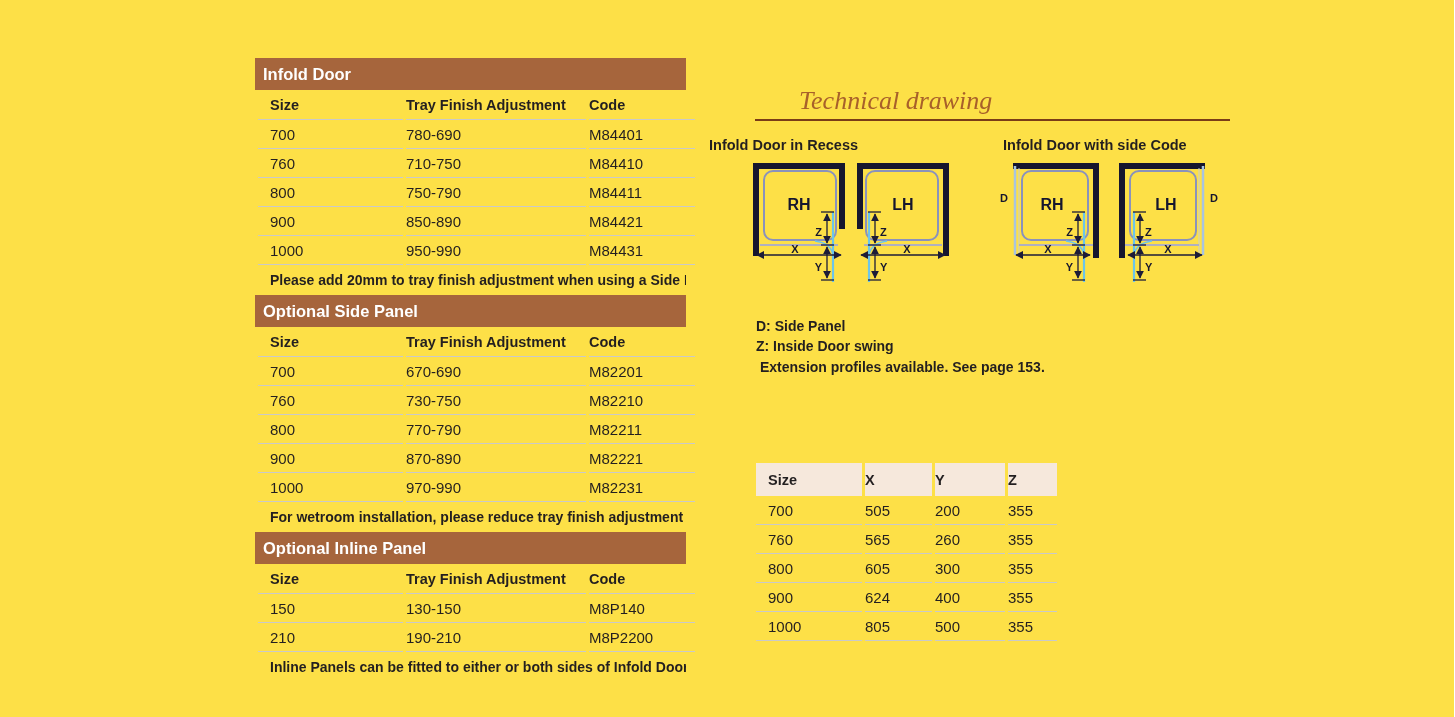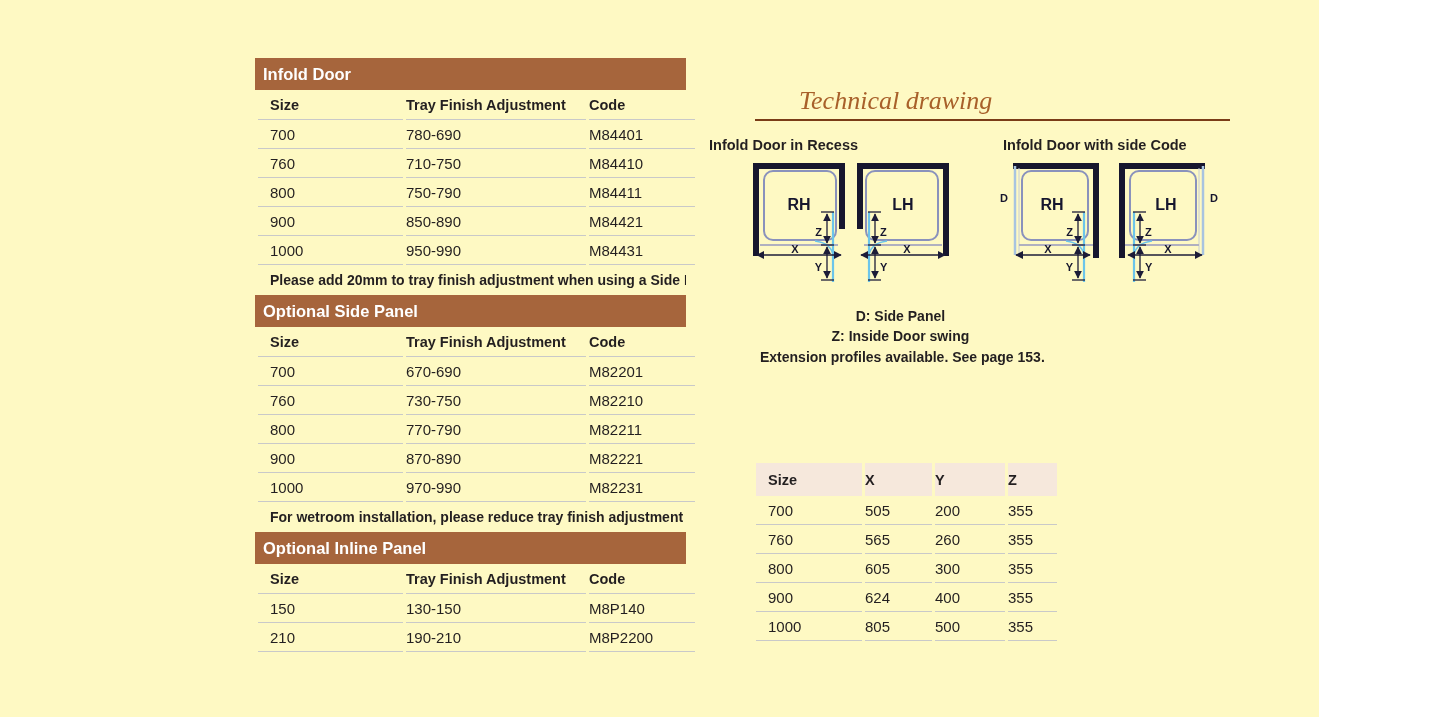--- a/index.html
+++ b/index.html
@@ -1,16 +1,16 @@
 <!DOCTYPE html>
 <html><head>
 <meta charset="utf-8">
 <style>
   html,body{margin:0;padding:0;background:#ffffff;}
-  #canvas{position:relative;width:1319px;height:717px;background:#fef9c3;overflow:hidden;
+  #canvas{position:relative;width:1454px;height:717px;background:#fde047;overflow:hidden;
           font-family:"Liberation Sans",sans-serif;color:#231f20;}
 
   
   .spec{position:absolute;left:255px;width:431px;}
   .bar{height:32px;line-height:32px;background:#a6653c;color:#ffffff;
        font-size:16.5px;font-weight:bold;padding-left:8px;box-sizing:border-box;}
   table.grid{width:100%;border-collapse:separate;border-spacing:3px 0;table-layout:fixed;}
   table.grid th,table.grid td{border-bottom:1px solid #c9c9c9;text-align:left;
        font-size:15px;font-weight:normal;padding:0;vertical-align:middle;}
   table.grid thead th{height:29px;font-size:14.5px;font-weight:bold;}
@@ -19,22 +19,22 @@
   .w1{width:133px;} .w2{width:180px;} .w3{width:106px;}
   .note{height:30px;line-height:30px;font-size:14px;font-weight:bold;
         padding-left:15px;white-space:nowrap;overflow:hidden;box-sizing:border-box;}
 
   
   .td-title{position:absolute;left:755px;top:86px;font-family:"Liberation Serif",serif;
         font-style:italic;font-size:26px;color:#a8602a;margin-left:44px;}
   .td-rule{position:absolute;left:755px;top:119px;width:475px;height:2px;background:#7a3c17;}
   .sub-label{position:absolute;top:137px;font-size:14.5px;font-weight:bold;color:#231f20;}
   .svg-wrap{position:absolute;top:158px;}
-  .legend{position:absolute;left:756px;top:306px;font-size:14px;font-weight:bold;
-        line-height:20.4px;color:#231f20;text-align:center;}
+  .legend{position:absolute;left:756px;top:316px;font-size:14px;font-weight:bold;
+        line-height:20.4px;color:#231f20;}
   .legend .ext{padding-left:4px;font-weight:bold;}
 
   
   .dim-table{position:absolute;left:753px;top:463px;width:295px;}
   .dim-table table{width:100%;border-collapse:separate;border-spacing:3px 0;table-layout:fixed;}
   .dim-table thead th{background:#f6e8dc;height:33px;font-size:14.5px;font-weight:bold;
         text-align:left;padding:0;}
   .dim-table tbody td{height:28px;border-bottom:1px solid #c9c9c9;font-size:15px;
         text-align:left;padding:0;vertical-align:middle;}
   .dw1{width:94px;} .dw2{width:67px;} .dw3{width:70px;} .dw4{width:49px;}
@@ -161,20 +161,21 @@
           <td>130-150</td>
           <td>M8P140</td>
         </tr>
         <tr>
           <td class="pad">210</td>
           <td>190-210</td>
           <td>M8P2200</td>
         </tr>
       </tbody>
     </table>
+    <div class="note">Inline Panels can be fitted to either or both sides of Infold Door</div>
   </section>
 
   <div class="td-title">Technical drawing</div>
   <div class="td-rule"></div>
 
   <div class="sub-label" style="left:709px">Infold Door in Recess</div>
   <div class="sub-label" style="left:1003px">Infold Door with side Code</div>
 
   <div class="svg-wrap" style="left:751px">
     <svg width="200" height="136" viewBox="0 0 200 136">

